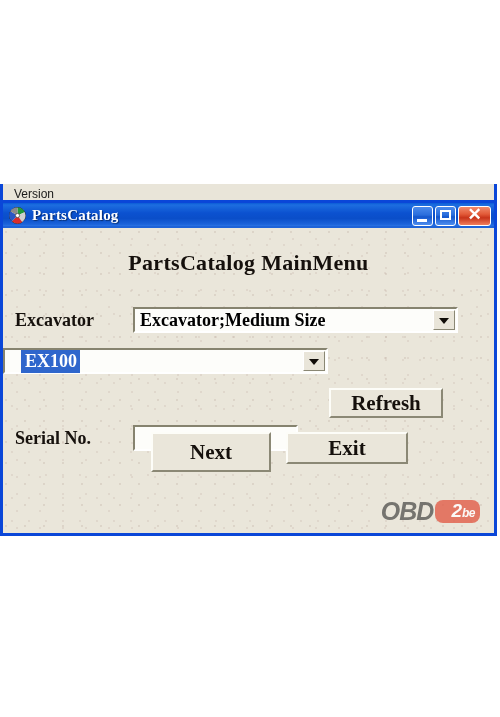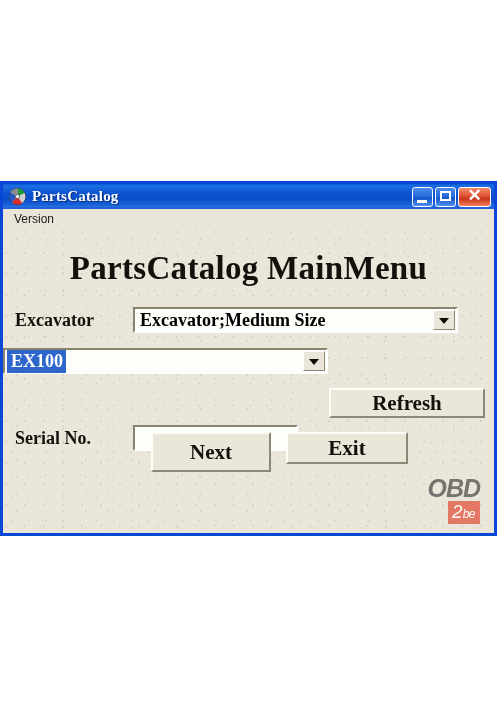--- a/index.html
+++ b/index.html
@@ -144,21 +144,21 @@
     background-size: 19px 21px, 23px 17px, 17px 23px;
   }
 
   #main-heading {
     position: absolute;
     left: 0; right: 0;
     top: 22px;
     text-align: center;
     font-family: "Liberation Serif", serif;
     font-weight: bold;
-    font-size: 33px;
+    font-size: 22px;
     color: #15100c;
     letter-spacing: 0.3px;
   }
 
   .form-row {
     position: absolute;
     left: 0;
     width: 100%;
     height: 30px;
     display: flex;
@@ -199,21 +199,21 @@
     font-weight: bold;
     font-size: 18px;
     color: #000000;
     padding-left: 5px;
     white-space: nowrap;
   }
   .combo .combo-value.selected {
     background: #2f66cc;
     color: #ffffff;
     padding: 1px 3px 1px 4px;
-    margin-left: 2px;
+    margin-left: 16px;
   }
   .combo-arrow {
     position: absolute;
     right: 1px; top: 1px;
     width: 22px; height: 20px;
     background: #e9e5d9;
     border-top: 1px solid #ffffff;
     border-left: 1px solid #ffffff;
     border-right: 1px solid #8a8774;
     border-bottom: 1px solid #8a8774;
@@ -262,21 +262,21 @@
     display: flex;
     align-items: center;
     justify-content: center;
     cursor: pointer;
     user-select: none;
   }
   #refresh-button {
     position: absolute;
     left: 326px;
     top: 160px;
-    width: 156px;
+    width: 114px;
     height: 30px;
   }
   #next-button {
     position: absolute;
     left: 148px;
     top: 204px;
     width: 120px;
     height: 40px;
   }
   #exit-button {
@@ -286,55 +286,58 @@
     width: 122px;
     height: 32px;
   }
 
   
   #watermark {
     position: absolute;
     right: 14px;
     bottom: 6px;
     display: flex;
-    align-items: flex-end;
+    align-items: center;
     opacity: 0.82;
     pointer-events: none;
-    flex-direction: column;
   }
   #watermark .wm-text {
     font-family: "Liberation Sans", sans-serif;
     font-weight: bold;
     font-style: italic;
     font-size: 25px;
     color: #5c5c58;
     letter-spacing: -1px;
     line-height: 1;
   }
   #watermark .wm-badge {
     margin-left: 2px;
     background: #e2604c;
-    border-radius: 0;
-    padding: 1px 5px 2px 4px;
+    border-radius: 8px;
+    padding: 1px 5px 2px 16px;
     color: #ffffff;
     font-family: "Liberation Sans", sans-serif;
-    font-weight: normal;
+    font-weight: bold;
     font-style: italic;
     font-size: 19px;
     line-height: 1.05;
   }
   #watermark .wm-badge .sub {
     font-size: 12px;
     letter-spacing: -0.5px;
   }
 </style>
 </head>
 <body>
 
 <div id="app-window">
+
+  <div id="menu-bar">
+    <span class="menu-item">Version</span>
+  </div>
 
   <div id="title-bar">
     <span class="win-icon">
       <svg width="17" height="17" viewBox="0 0 17 17" aria-hidden="true">
         <circle cx="8.5" cy="8.5" r="8" fill="#f2f2f2" stroke="#303030" stroke-width="1"></circle>
         <path d="M8.5 8.5 L8.5 0.6 A7.9 7.9 0 0 1 15.6 5.2 Z" fill="#1f9a3c"></path>
         <path d="M8.5 8.5 L15.6 5.2 A7.9 7.9 0 0 1 13.2 15.0 Z" fill="#cfcfcf"></path>
         <path d="M8.5 8.5 L13.2 15.0 A7.9 7.9 0 0 1 3.0 14.2 Z" fill="#d92b2b"></path>
         <path d="M8.5 8.5 L3.0 14.2 A7.9 7.9 0 0 1 1.4 4.2 Z" fill="#2a56c4"></path>
         <path d="M8.5 8.5 L1.4 4.2 A7.9 7.9 0 0 1 8.5 0.6 Z" fill="#8a8a8a"></path>
@@ -344,24 +347,20 @@
     <span class="title-text">PartsCatalog</span>
     <span class="title-buttons">
       <span class="tbtn min"></span>
       <span class="tbtn max"></span>
       <span class="tbtn close">
         <span class="xglyph">✕</span>
       </span>
     </span>
   </div>
 
-  <div id="menu-bar">
-    <span class="menu-item">Version</span>
-  </div>
-
   <div id="client-area">
 
     <div id="main-heading">PartsCatalog MainMenu</div>
 
     <div class="form-row" id="row-modelgroup">
       <span class="field-label">Excavator</span>
       <span class="combo">
         <span class="combo-value">Excavator;Medium Size</span>
         <span class="combo-arrow"></span>
       </span>

